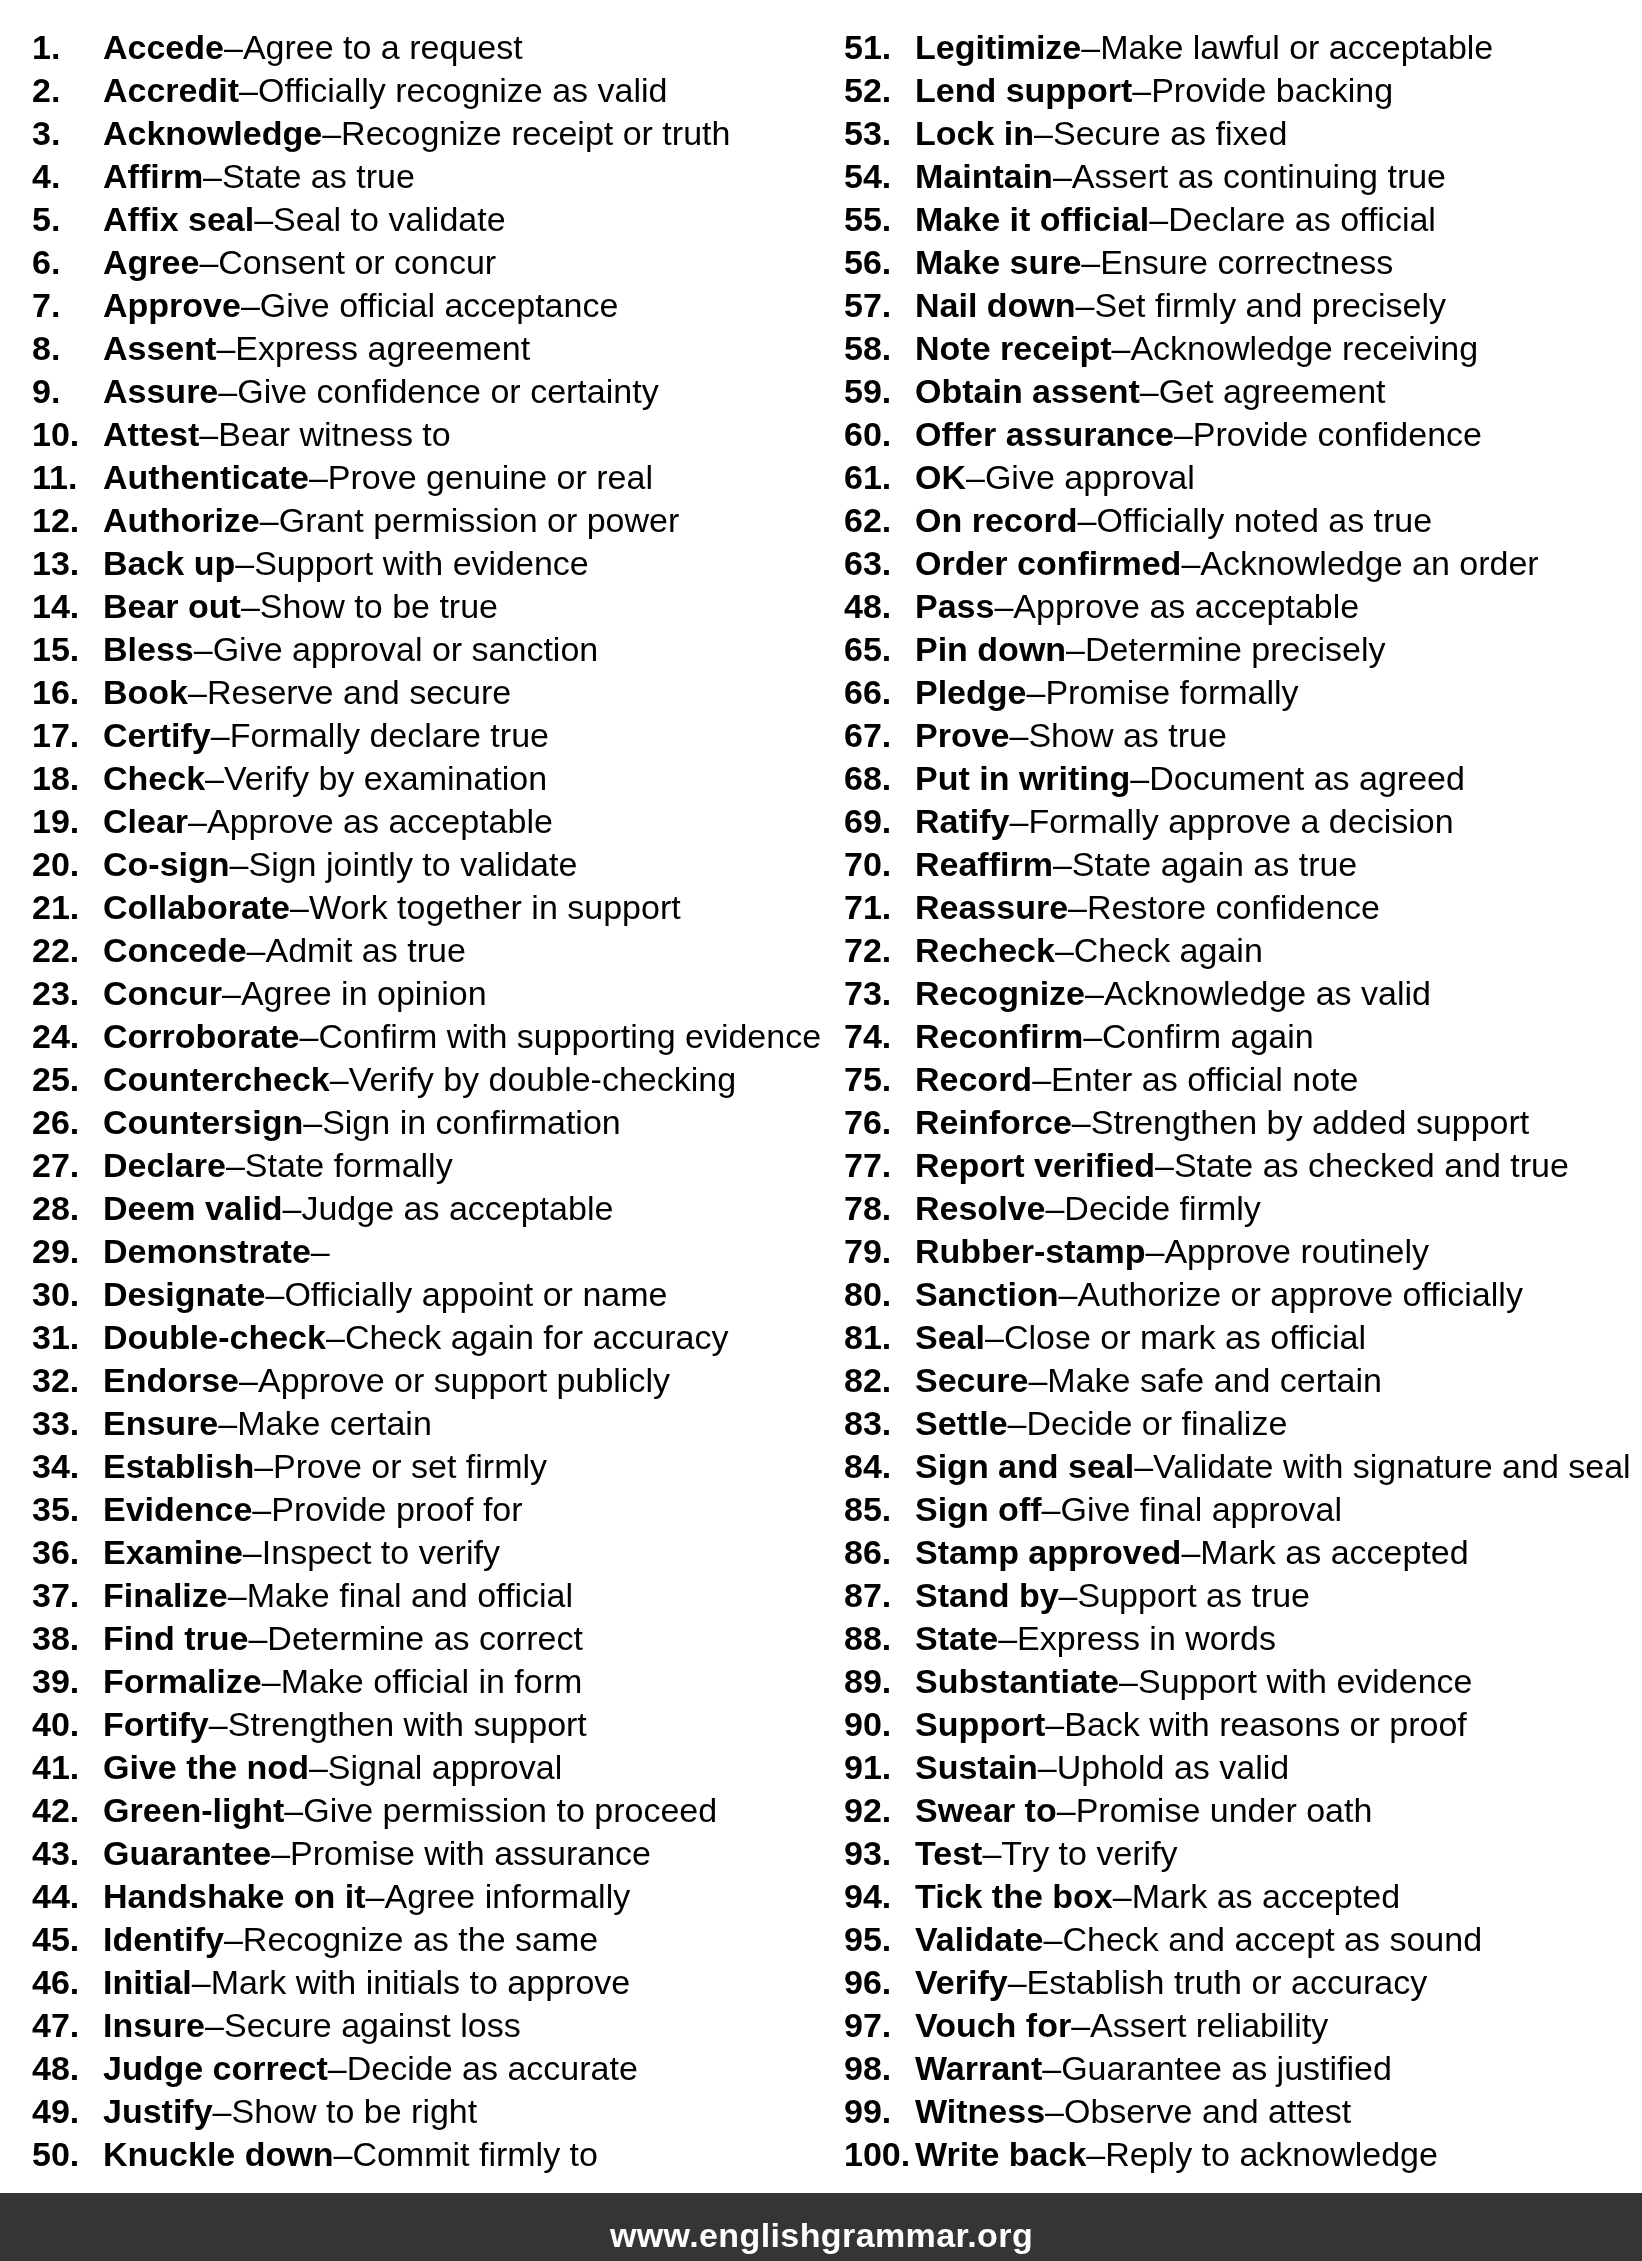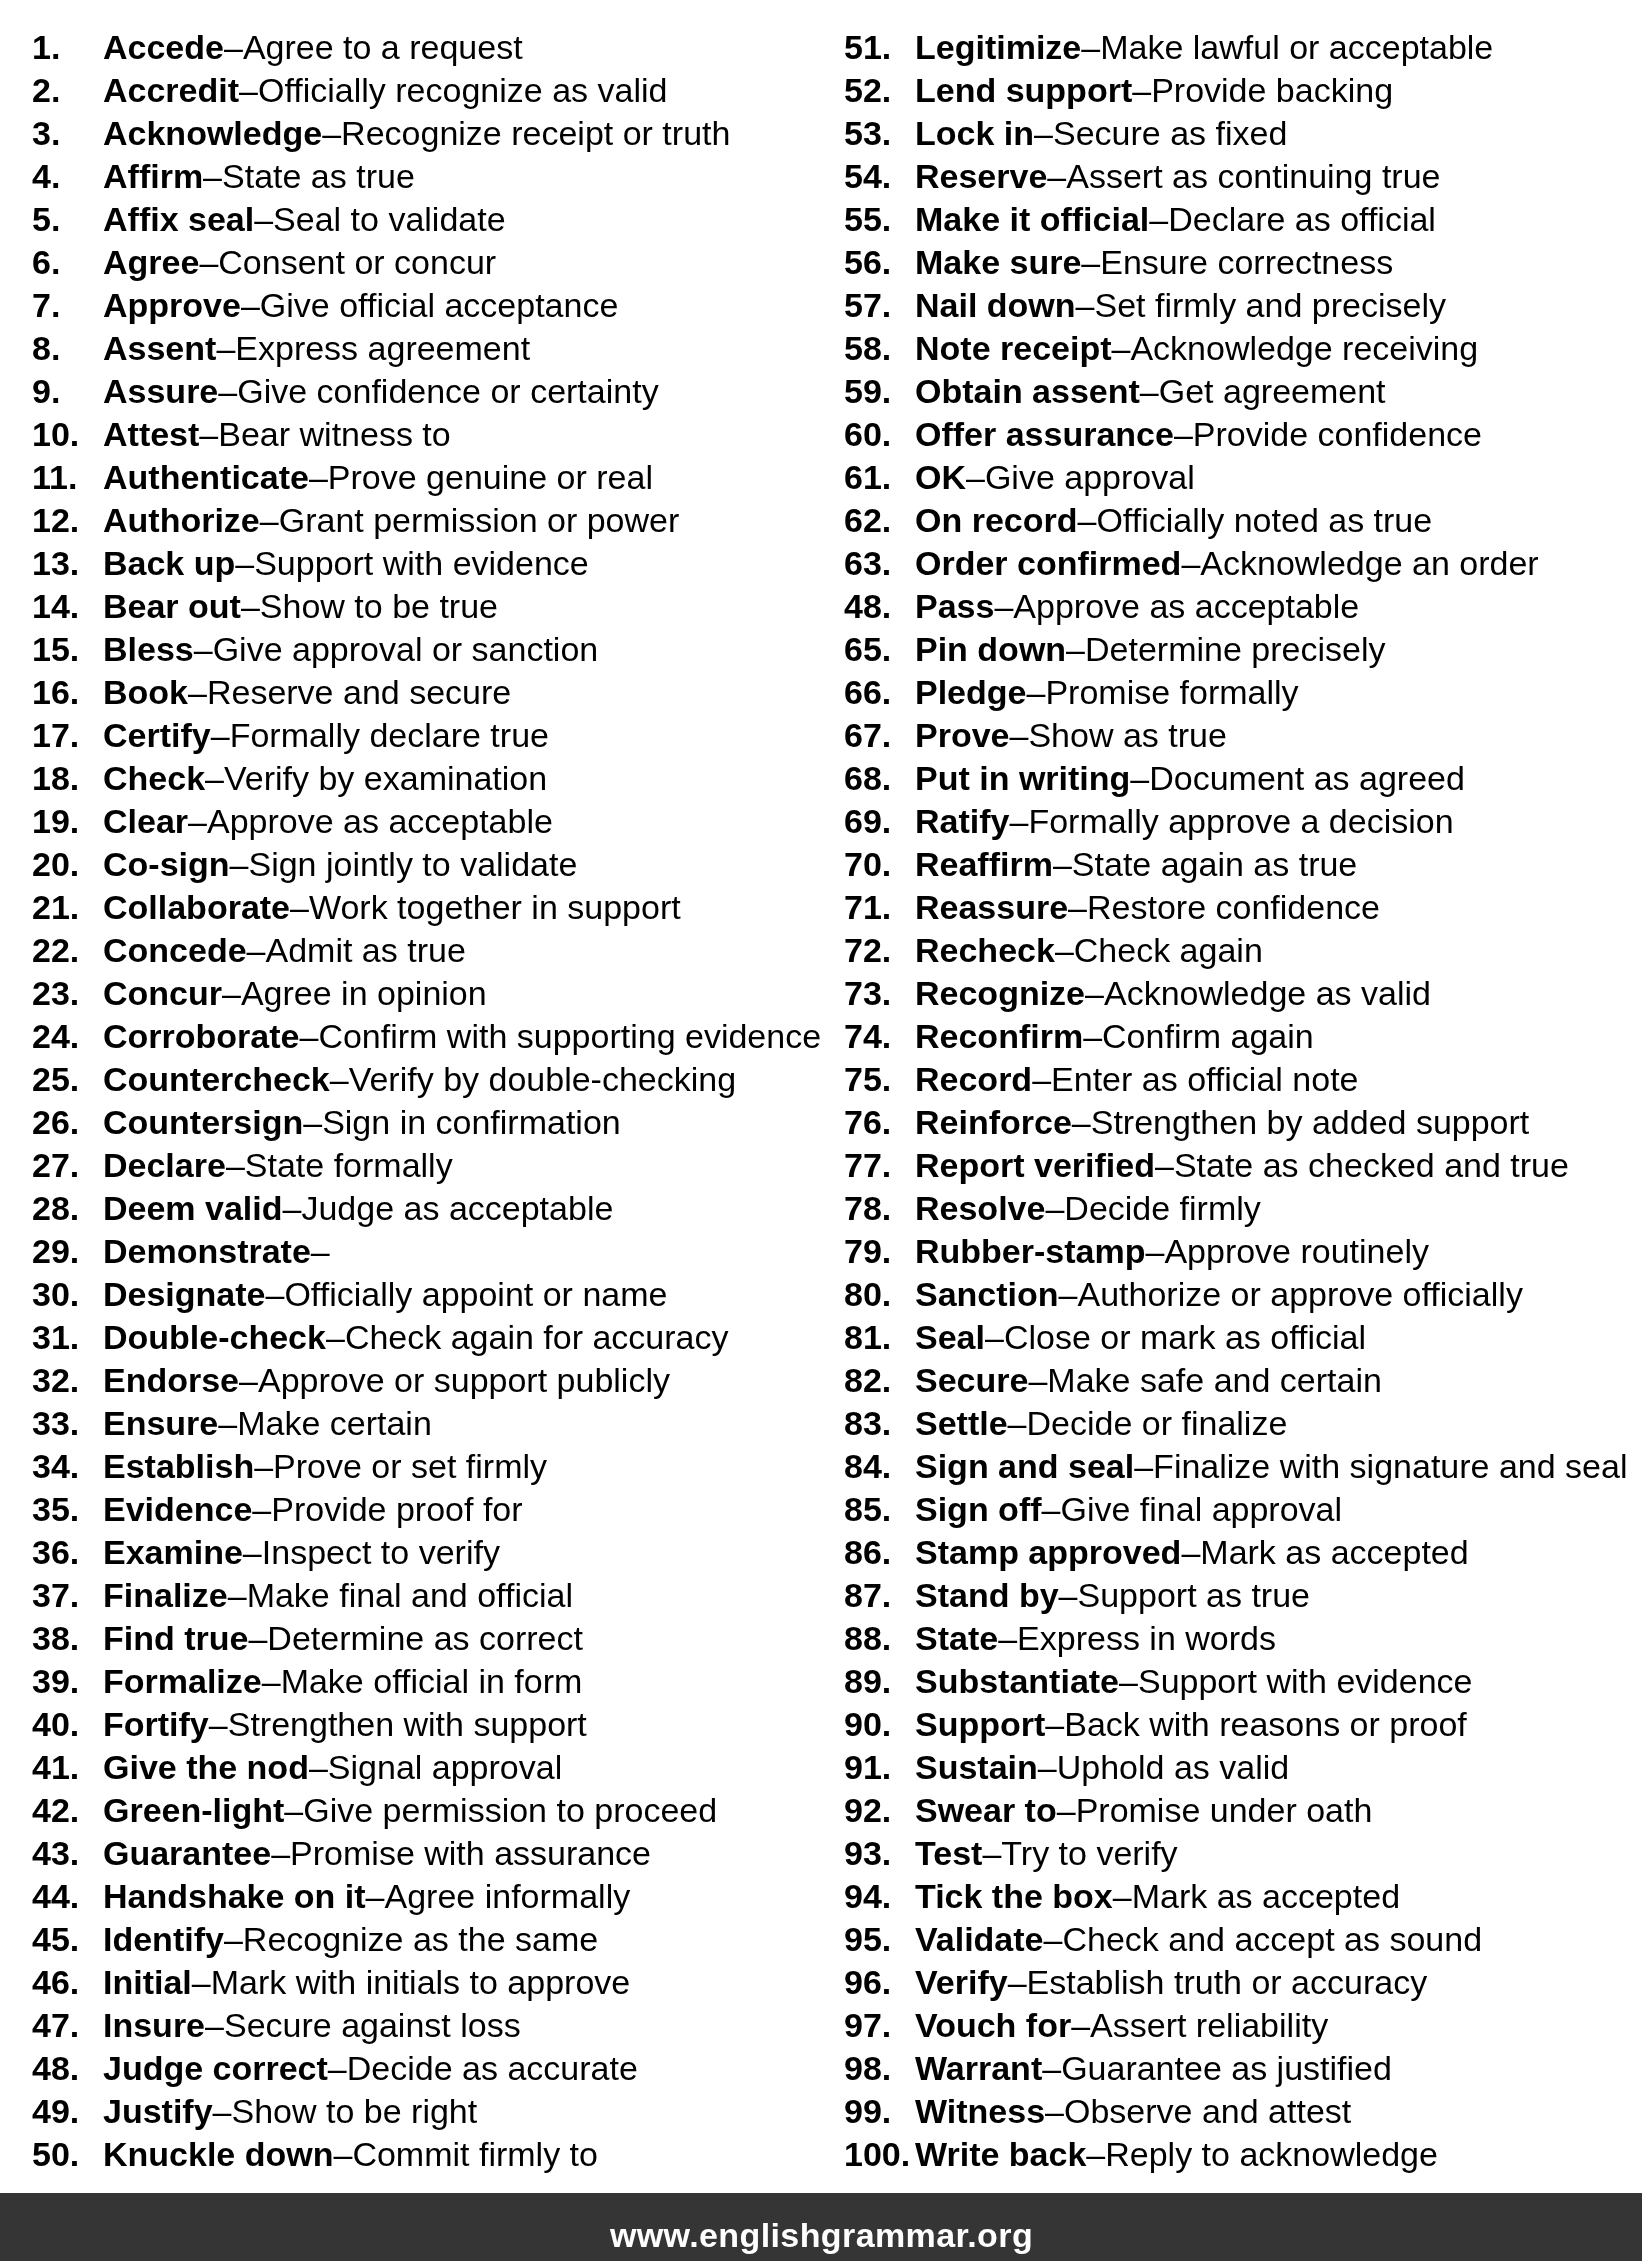--- a/index.html
+++ b/index.html
@@ -381,21 +381,21 @@
           <span class="def">Provide backing</span>
         </div>
         <div class="row">
           <span class="num">53.</span>
           <span class="term">Lock in</span>
           <span class="sep"> – </span>
           <span class="def">Secure as fixed</span>
         </div>
         <div class="row">
           <span class="num">54.</span>
-          <span class="term">Reserve</span>
+          <span class="term">Maintain</span>
           <span class="sep"> – </span>
           <span class="def">Assert as continuing true</span>
         </div>
         <div class="row">
           <span class="num">55.</span>
           <span class="term">Make it official</span>
           <span class="sep"> – </span>
           <span class="def">Declare as official</span>
         </div>
         <div class="row">
@@ -563,21 +563,21 @@
         <div class="row">
           <span class="num">83.</span>
           <span class="term">Settle</span>
           <span class="sep"> – </span>
           <span class="def">Decide or finalize</span>
         </div>
         <div class="row">
           <span class="num">84.</span>
           <span class="term">Sign and seal</span>
           <span class="sep"> – </span>
-          <span class="def">Finalize with signature and seal</span>
+          <span class="def">Validate with signature and seal</span>
         </div>
         <div class="row">
           <span class="num">85.</span>
           <span class="term">Sign off</span>
           <span class="sep"> – </span>
           <span class="def">Give final approval</span>
         </div>
         <div class="row">
           <span class="num">86.</span>
           <span class="term">Stamp approved</span>

